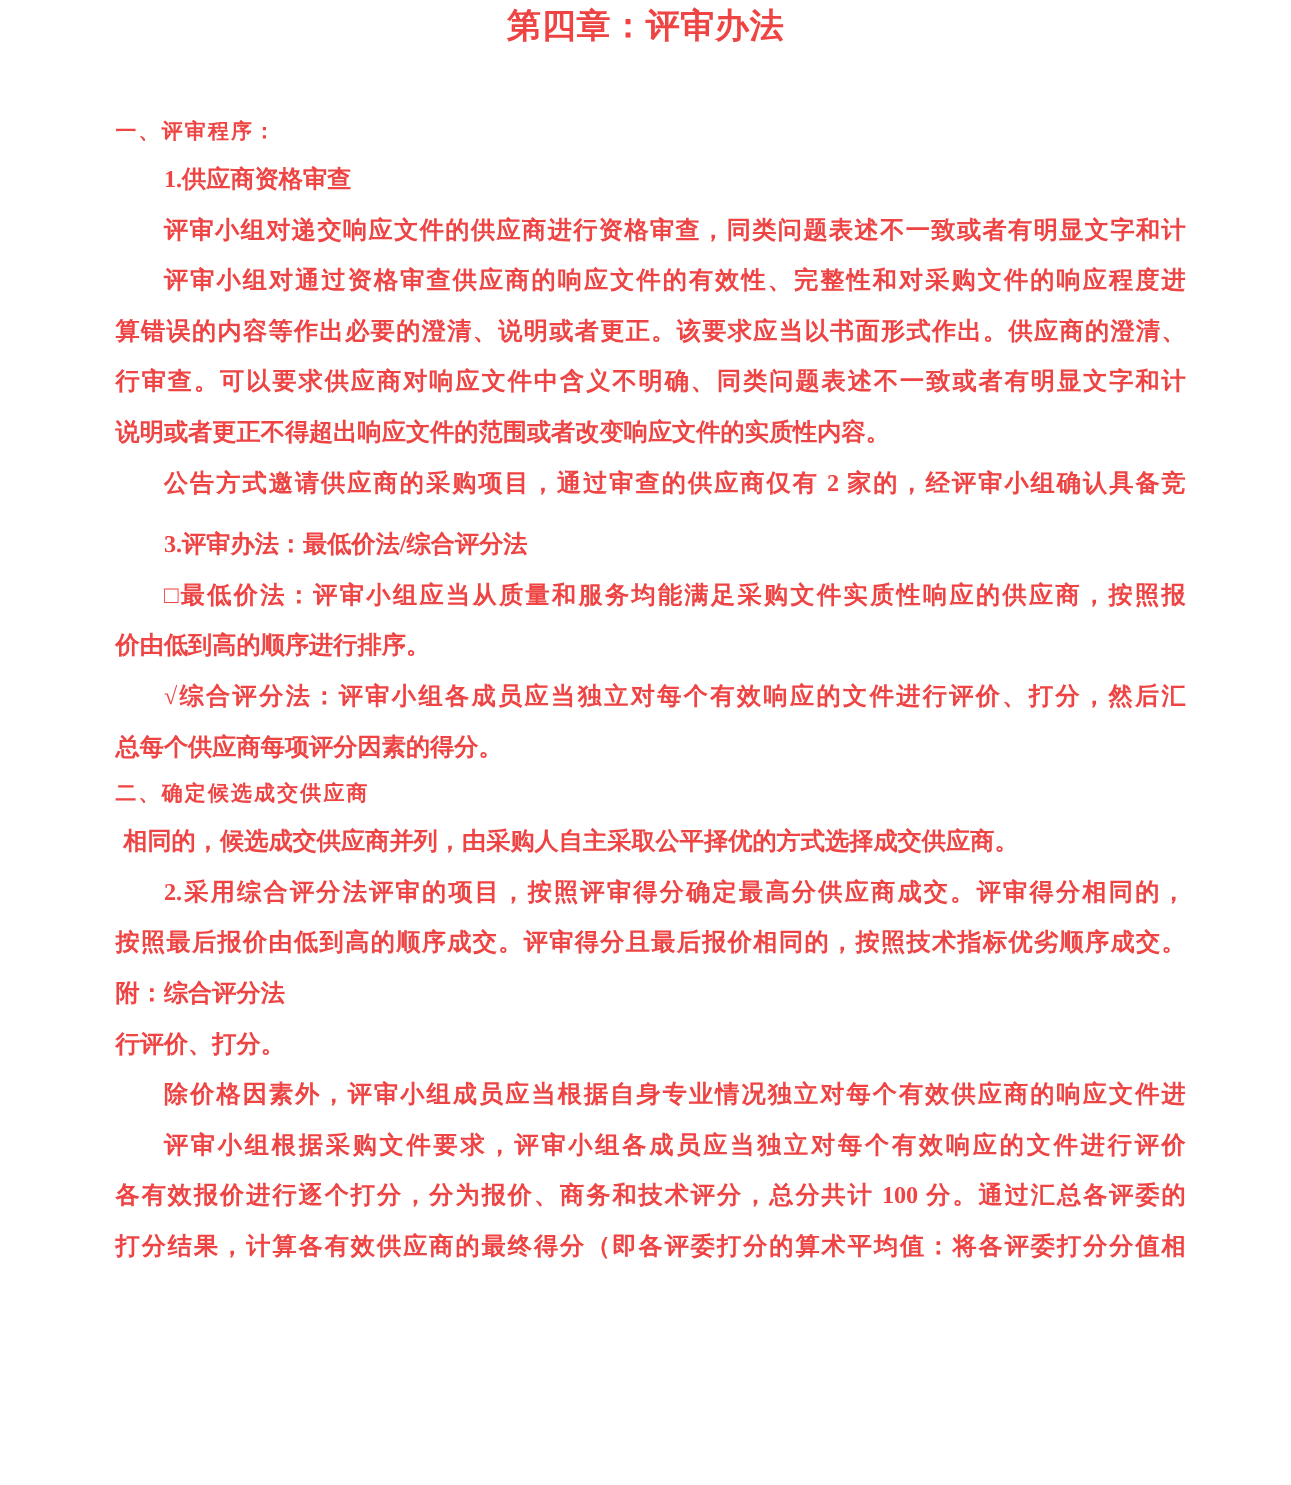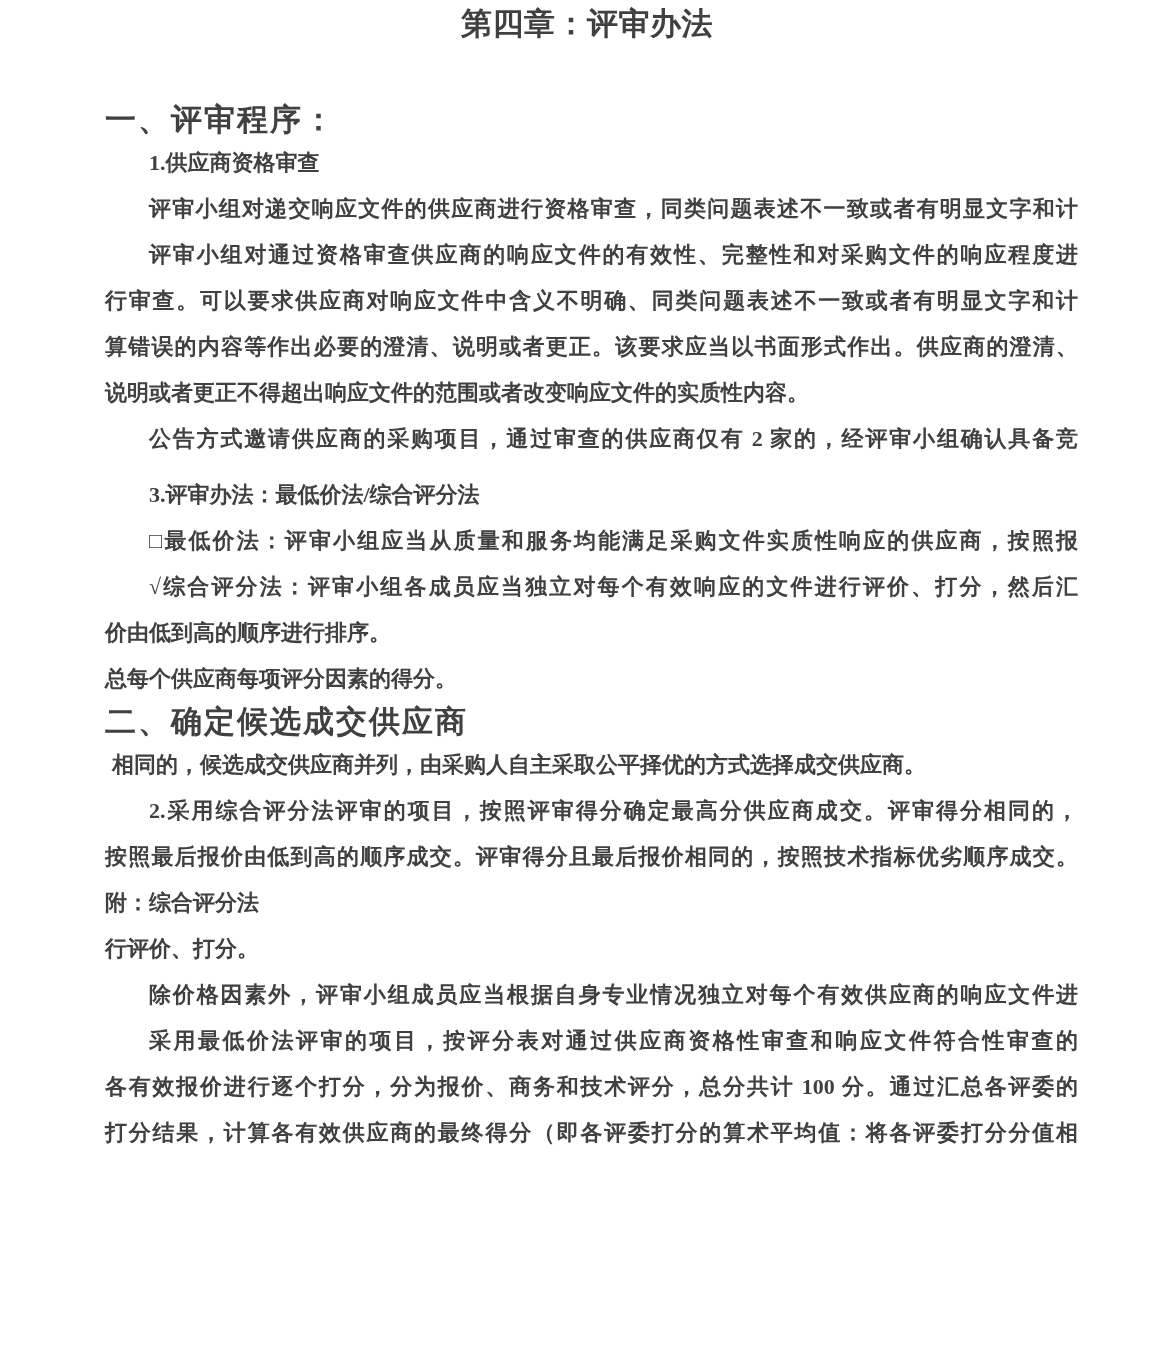--- a/index.html
+++ b/index.html
@@ -5,21 +5,21 @@
   html, body {
     margin: 0;
     padding: 0;
     background: #ffffff;
   }
   .page {
     position: relative;
     width: 1174px;
     height: 1350px;
     background: #ffffff;
-    color: #404040;
+    color: #ef4444;
     overflow: hidden;
     font-family: "Liberation Serif", "DejaVu Serif", serif;
   }
   .doc-title {
     height: 48px;
     line-height: 48px;
     margin: 0 0 52px 0;
     text-align: center;
     font-family: "Liberation Sans", "DejaVu Sans", sans-serif;
     font-weight: bold;
@@ -38,52 +38,52 @@
   }
   
   .line.j {
     text-align: justify;
     text-align-last: justify;
   }
   
   .line.heading {
     font-family: "Liberation Sans", "DejaVu Sans", sans-serif;
     font-weight: bold;
-    font-size: 31px;
+    font-size: 19px;
     letter-spacing: 2px;
     line-height: 40px;
   }
   .line.ind    { padding-left: 44px; }  
   .line.ind-sm { padding-left: 22px; }  
   .line.fl-sm  { padding-left: 7px;  }  
   .line.sp     { margin-top: 10px; }    
 </style>
 </head>
 <body>
 
 <div class="page">
   <h1 class="doc-title">第四章：评审办法</h1>
   <div class="content">
       <div class="line heading">一、评审程序：</div>
       <div class="line ind">1.供应商资格审查</div>
       <div class="line ind j">评审小组对递交响应文件的供应商进行资格审查，同类问题表述不一致或者有明显文字和计</div>
       <div class="line ind j">评审小组对通过资格审查供应商的响应文件的有效性、完整性和对采购文件的响应程度进</div>
+      <div class="line  j">算错误的内容等作出必要的澄清、说明或者更正。该要求应当以书面形式作出。供应商的澄清、</div>
       <div class="line  j">行审查。可以要求供应商对响应文件中含义不明确、同类问题表述不一致或者有明显文字和计</div>
-      <div class="line  j">算错误的内容等作出必要的澄清、说明或者更正。该要求应当以书面形式作出。供应商的澄清、</div>
       <div class="line">说明或者更正不得超出响应文件的范围或者改变响应文件的实质性内容。</div>
       <div class="line ind j">公告方式邀请供应商的采购项目，通过审查的供应商仅有 2 家的，经评审小组确认具备竞</div>
       <div class="line ind sp">3.评审办法：最低价法/综合评分法</div>
       <div class="line ind j">□最低价法：评审小组应当从质量和服务均能满足采购文件实质性响应的供应商，按照报</div>
+      <div class="line">价由低到高的顺序进行排序。</div>
       <div class="line ind j">√综合评分法：评审小组各成员应当独立对每个有效响应的文件进行评价、打分，然后汇</div>
-      <div class="line">价由低到高的顺序进行排序。</div>
       <div class="line">总每个供应商每项评分因素的得分。</div>
       <div class="line heading">二、确定候选成交供应商</div>
       <div class="line fl-sm">相同的，候选成交供应商并列，由采购人自主采取公平择优的方式选择成交供应商。</div>
       <div class="line ind j">2.采用综合评分法评审的项目，按照评审得分确定最高分供应商成交。评审得分相同的，</div>
       <div class="line  j">按照最后报价由低到高的顺序成交。评审得分且最后报价相同的，按照技术指标优劣顺序成交。</div>
       <div class="line">附：综合评分法</div>
       <div class="line">行评价、打分。</div>
       <div class="line ind j">除价格因素外，评审小组成员应当根据自身专业情况独立对每个有效供应商的响应文件进</div>
-      <div class="line ind j">采用最低价法评审的项目，按评分表对通过供应商资格性审查和响应文件符合性审查的</div>
+      <div class="line ind j">评审小组根据采购文件要求，评审小组各成员应当独立对每个有效响应的文件进行评价</div>
       <div class="line  j">各有效报价进行逐个打分，分为报价、商务和技术评分，总分共计 100 分。通过汇总各评委的</div>
       <div class="line  j">打分结果，计算各有效供应商的最终得分（即各评委打分的算术平均值：将各评委打分分值相</div>
     </div>
 </div>
 
 </body></html>

